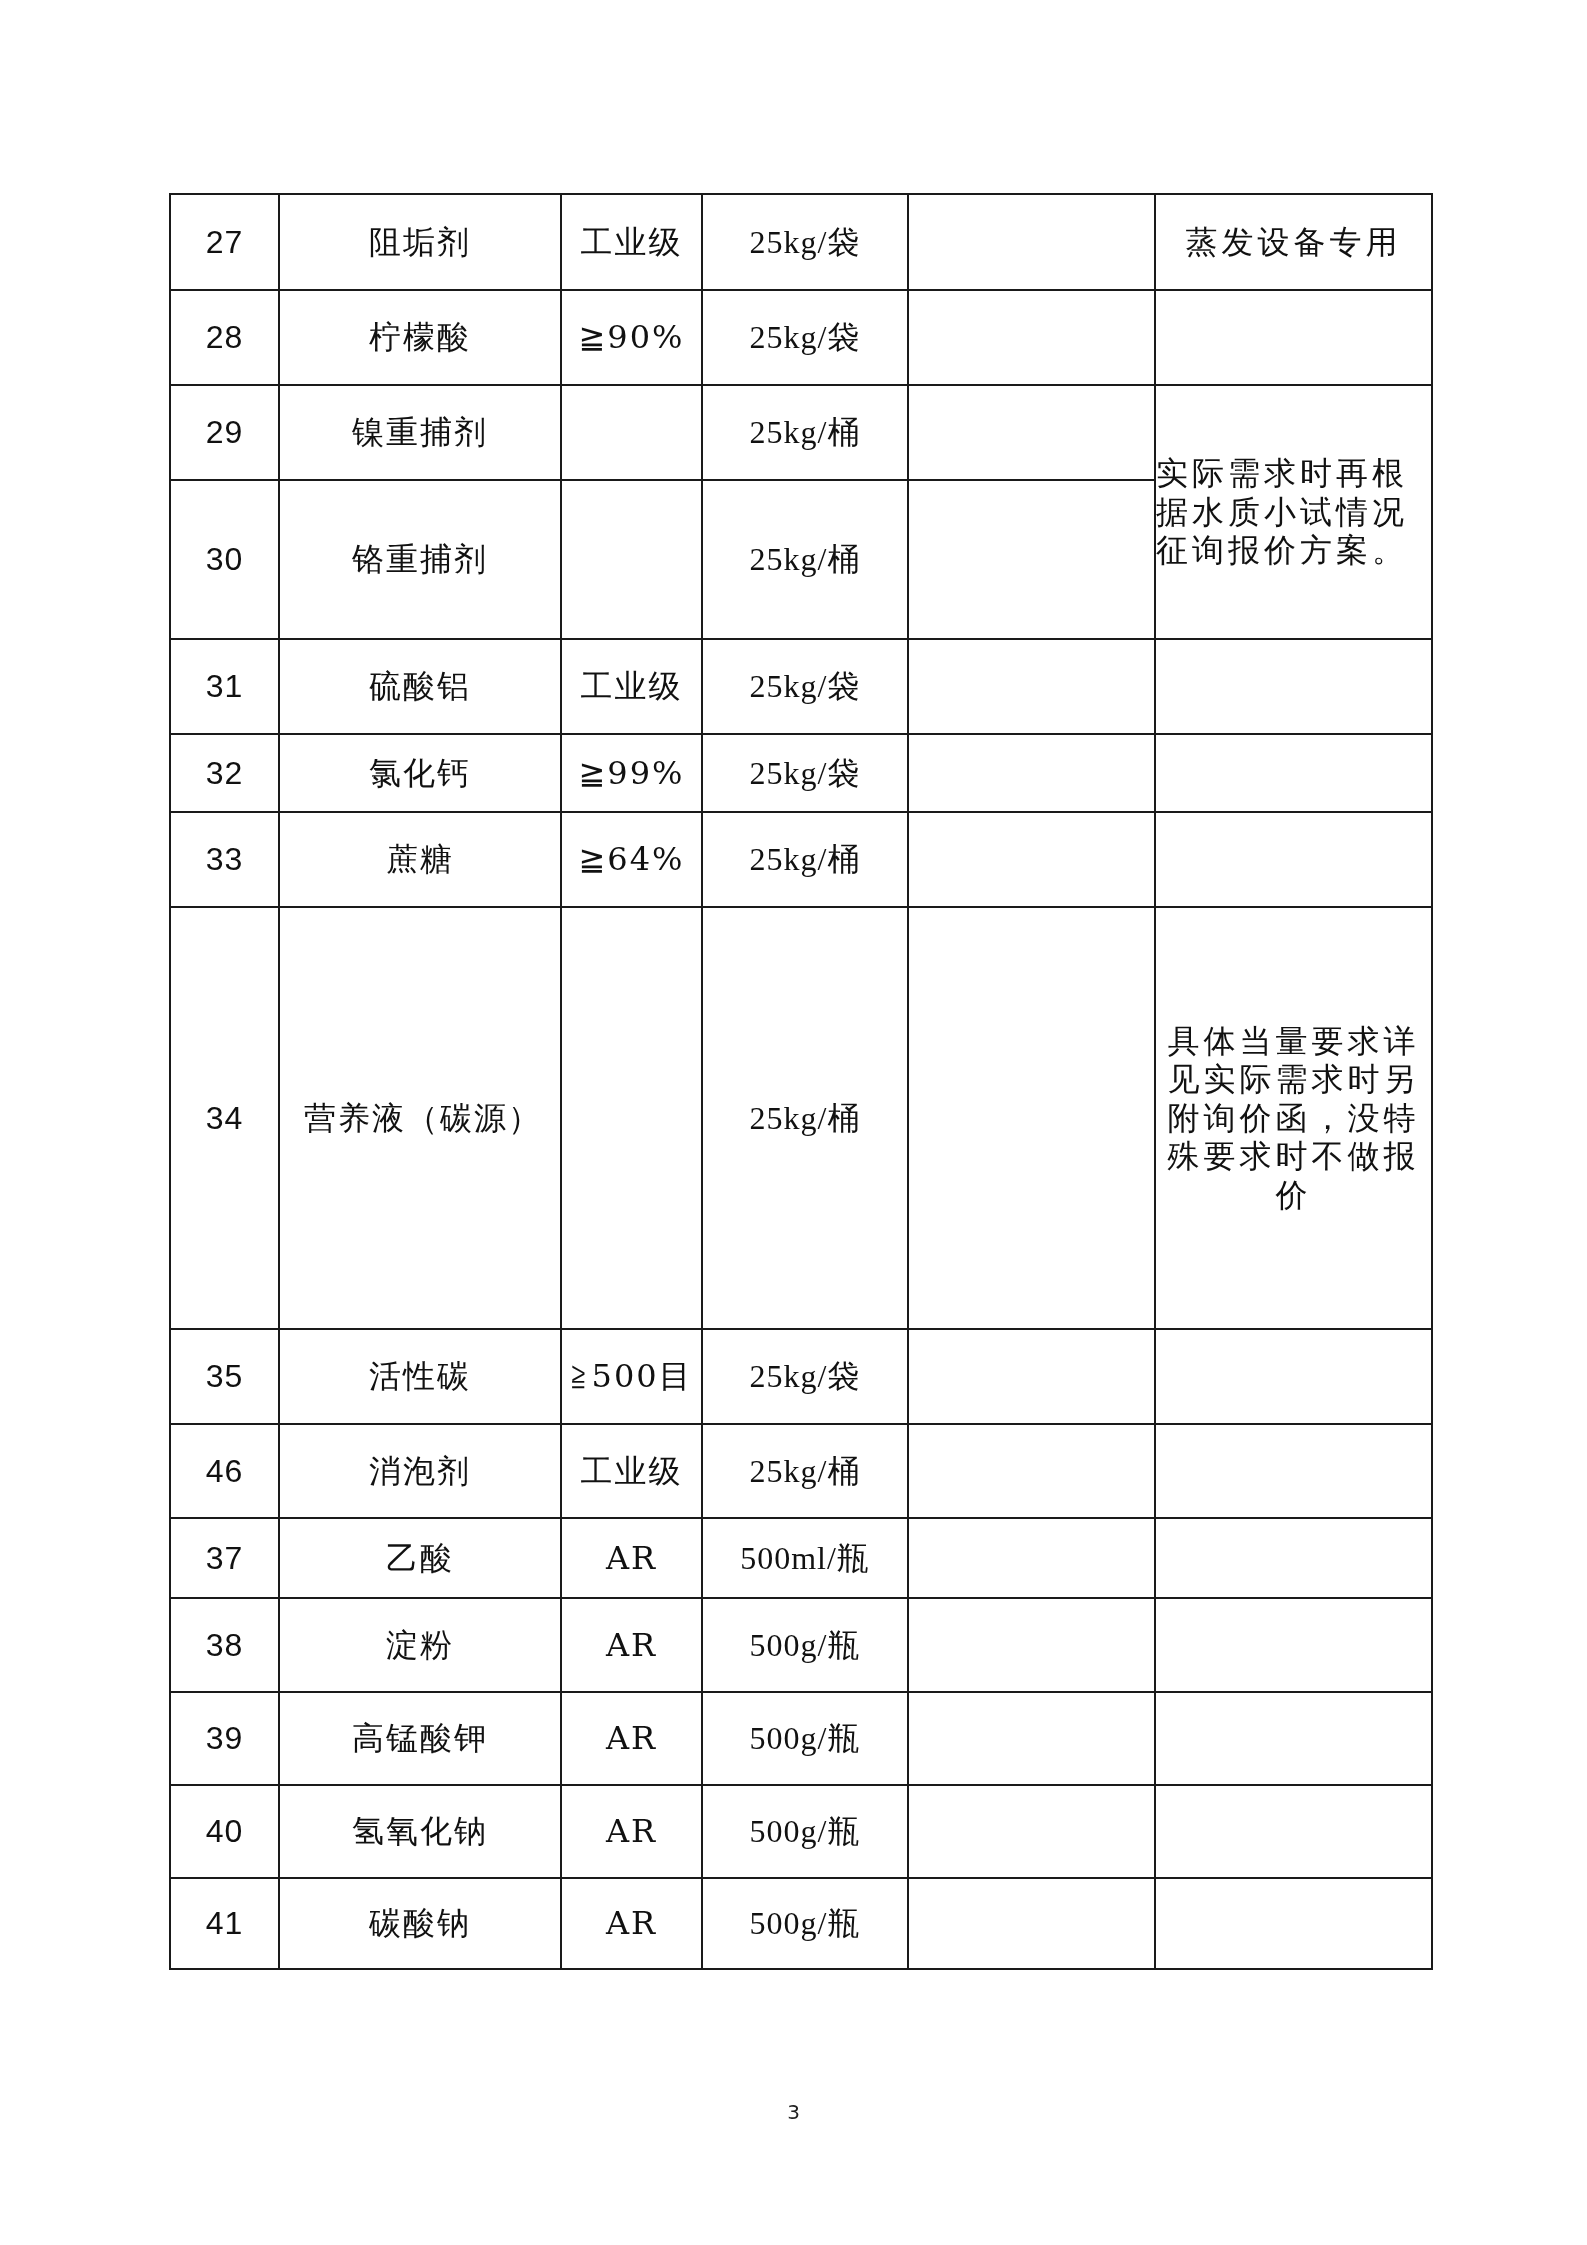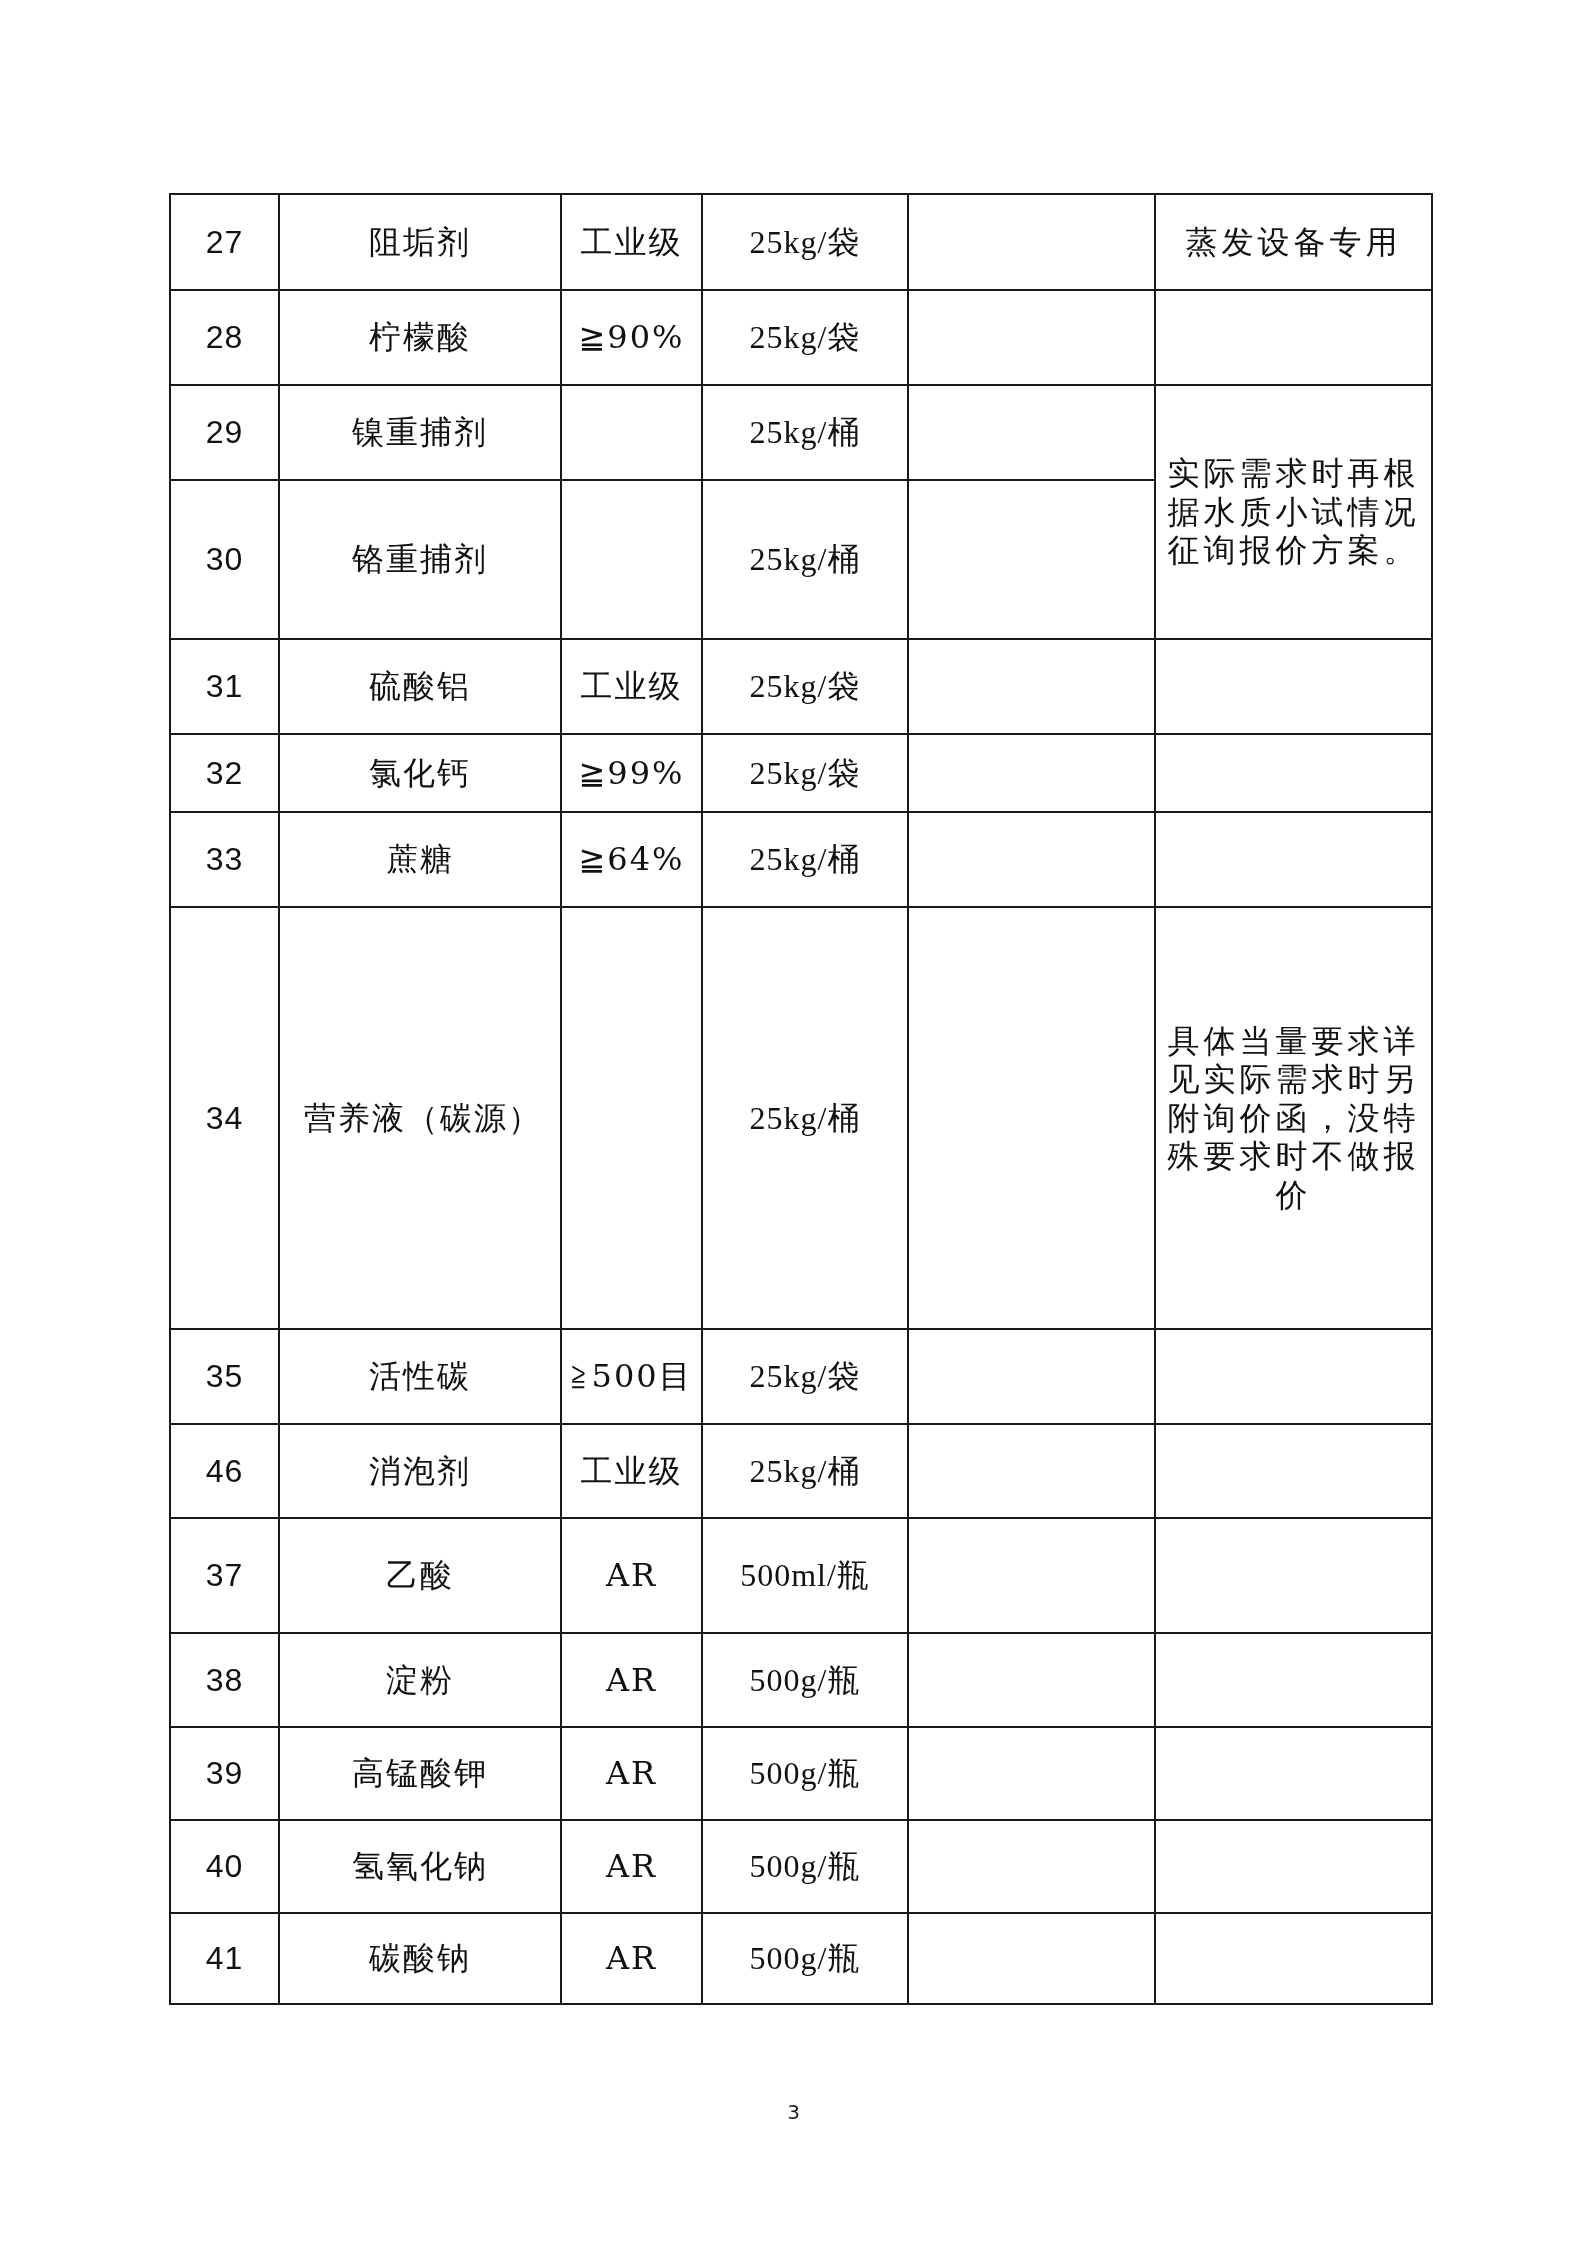--- a/index.html
+++ b/index.html
@@ -47,21 +47,21 @@
       <td class="pack">25kg/袋</td>
       <td class="qty"></td>
       <td class="remark"></td>
     </tr>
     <tr style="height:95px">
       <td class="num">29</td>
       <td class="name">镍重捕剂</td>
       <td class="spec"></td>
       <td class="pack">25kg/桶</td>
       <td class="qty"></td>
-      <td class="remark" rowspan="2" style="text-align:center">实际需求时再根据水质小试情况征询报价方案。</td>
+      <td class="remark" rowspan="2" style="text-align:left">实际需求时再根据水质小试情况征询报价方案。</td>
     </tr>
     <tr style="height:159px">
       <td class="num">30</td>
       <td class="name">铬重捕剂</td>
       <td class="spec"></td>
       <td class="pack">25kg/桶</td>
       <td class="qty"></td>
     </tr>
     <tr style="height:95px">
       <td class="num">31</td>
@@ -104,21 +104,21 @@
       <td class="remark"></td>
     </tr>
     <tr style="height:94px">
       <td class="num">46</td>
       <td class="name">消泡剂</td>
       <td class="spec">工业级</td>
       <td class="pack">25kg/桶</td>
       <td class="qty"></td>
       <td class="remark"></td>
     </tr>
-    <tr style="height:115px">
+    <tr style="height:80px">
       <td class="num">37</td>
       <td class="name">乙酸</td>
       <td class="spec">AR</td>
       <td class="pack">500ml/瓶</td>
       <td class="qty"></td>
       <td class="remark"></td>
     </tr>
     <tr style="height:94px">
       <td class="num">38</td>
       <td class="name">淀粉</td>

